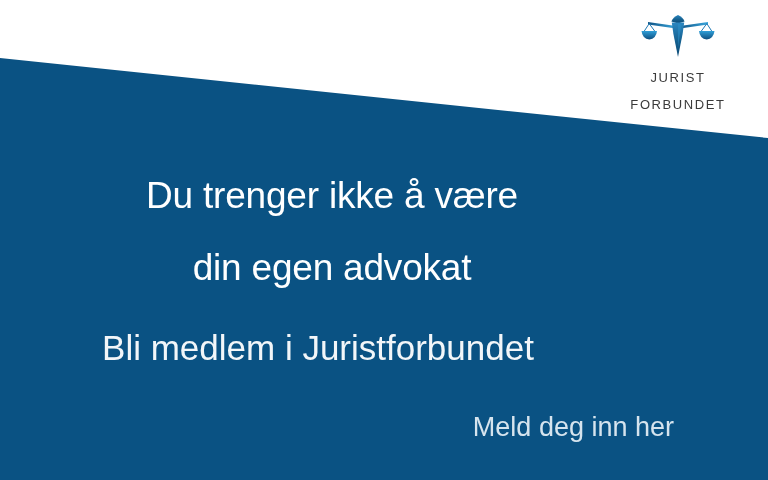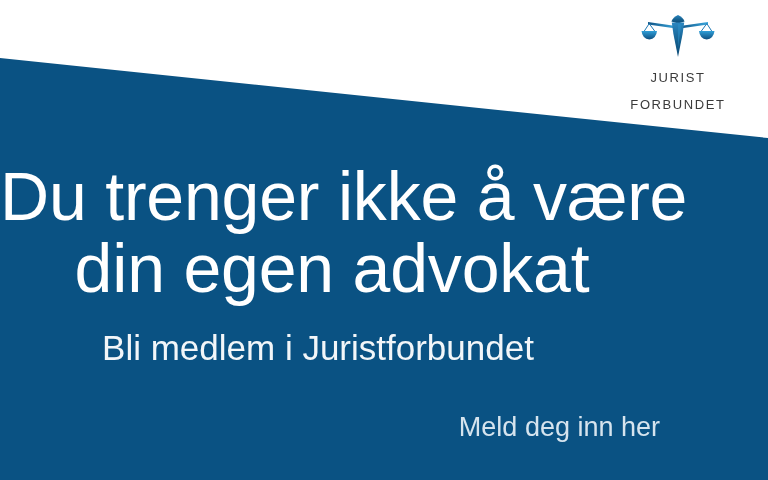--- a/index.html
+++ b/index.html
@@ -67,21 +67,21 @@
   }
   .headline {
     position: absolute;
     left: 0;
     top: 160px;
     width: 664px;
     text-align: center;
     color: #ffffff;
     font-family: "Liberation Sans", sans-serif;
     font-weight: 300;
-    font-size: 68px;
+    font-size: 37px;
     line-height: 72px;
     letter-spacing: -0.2px;
   }
   .headline-line {
     display: block;
     white-space: nowrap;
   }
   .subhead {
     position: absolute;
     left: 0;
@@ -91,21 +91,21 @@
     color: #f2f6f9;
     font-family: "Liberation Sans", sans-serif;
     font-weight: 400;
     font-size: 35px;
     line-height: 42px;
     letter-spacing: 0px;
     white-space: nowrap;
   }
   .cta {
     position: absolute;
-    right: 108px;
+    right: 94px;
     top: 411px;
     color: #d6e4ee;
     font-family: "Liberation Sans", sans-serif;
     font-weight: 400;
     font-size: 27px;
     line-height: 33px;
     white-space: nowrap;
   }
 </style>
 </head>

